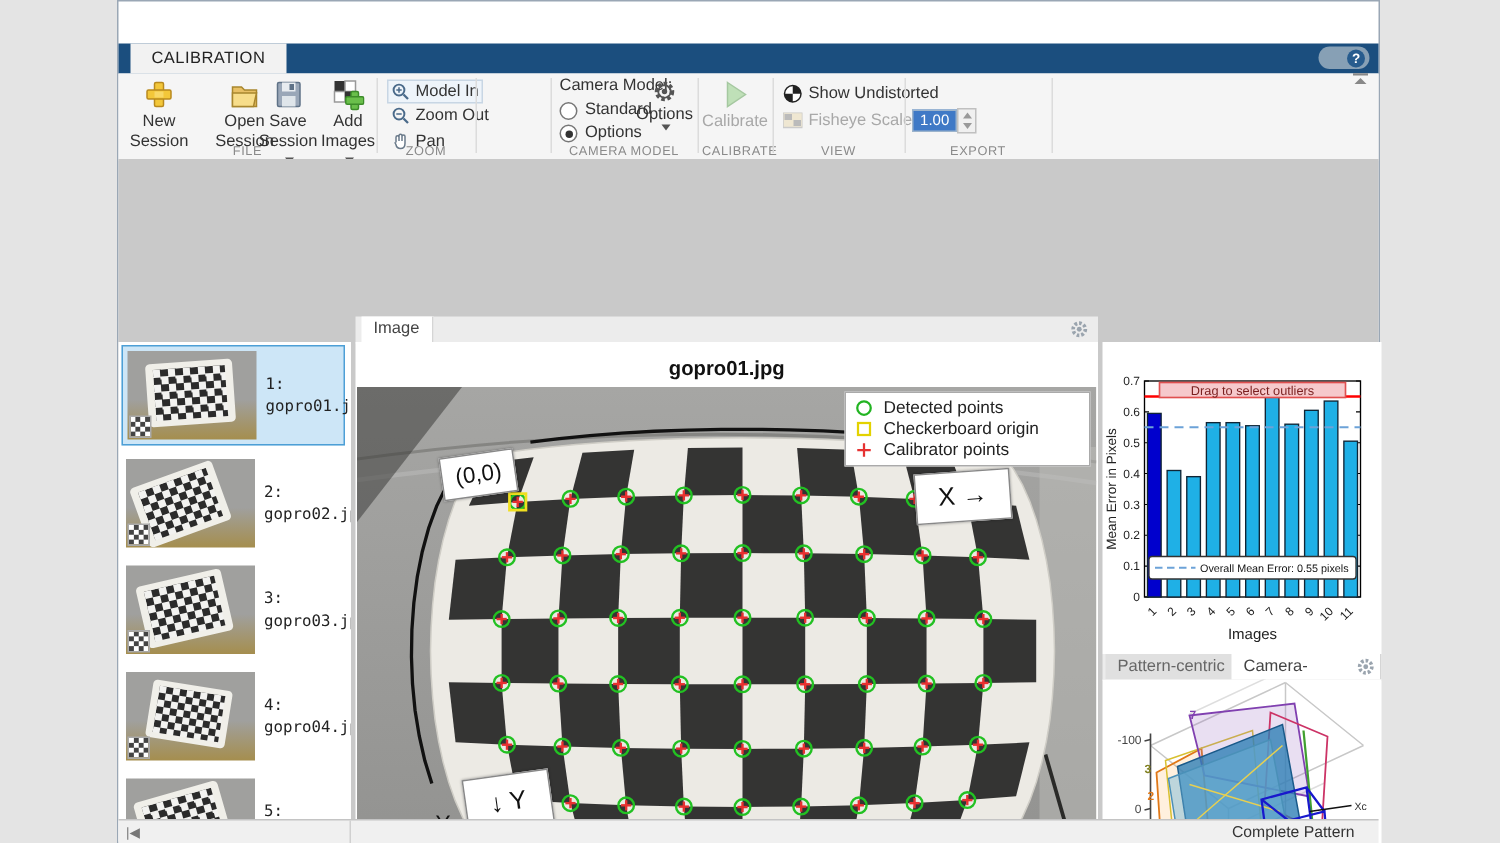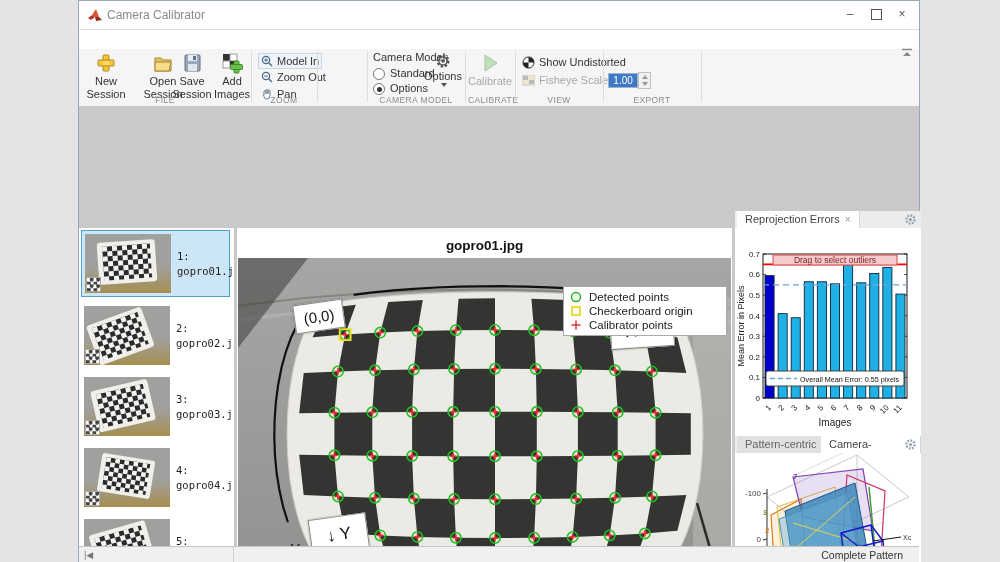--- a/index.html
+++ b/index.html
@@ -49,52 +49,47 @@
   .board{position:absolute;left:13px;top:7px;width:58px;height:42px;background:#f0efe9;border-radius:3px;padding:0;}
   .board::after{content:"";position:absolute;left:5px;top:4px;right:5px;bottom:4px;background:repeating-conic-gradient(#2b2b2b 0% 25%,#f2f2f0 0% 50%) 0 0/10px 10px;}
   .badge{position:absolute;left:1px;bottom:1px;width:13px;height:13px;background:repeating-conic-gradient(#444 0% 25%,#fff 0% 50%) 0 0/6.5px 6.5px;border:1px solid #aaa;}
   .tlabel{margin-left:6px;font-family:"DejaVu Sans Mono",monospace;font-size:10.5px;color:#222;line-height:15px;}
   
   #img-tabbar{left:158px;top:105px;width:495px;}
   #img-content{left:158px;top:122px;width:495px;height:423px;}
   #img-title{position:absolute;left:0;top:10px;width:100%;text-align:center;font-weight:bold;font-size:13.5px;color:#111;}
   #photo{position:absolute;left:1px;top:30px;width:493px;height:367px;overflow:hidden;}
   .annbox{position:absolute;background:#fff;border:1px solid #888;box-shadow:0 0 2px rgba(0,0,0,.4);display:flex;align-items:center;justify-content:center;font-size:15px;color:#111;}
-  #legend{position:absolute;right:4px;top:3px;width:150px;background:#fff;border:1px solid #aaa;padding:3px 6px;font-size:11.5px;color:#222;margin-top:25px;}
+  #legend{position:absolute;right:4px;top:3px;width:150px;background:#fff;border:1px solid #aaa;padding:3px 6px;font-size:11.5px;color:#222;}
   .lrow{display:flex;align-items:center;height:14px;line-height:14px;}
   .lrow svg{margin-right:7px;flex:none;}
   
   #rep-tabbar{left:656px;top:105px;width:186px;}
   #rep-content{left:656px;top:122px;width:186px;height:208px;}
   #v3d-tabbar{left:656px;top:330px;width:186px;}
   #v3d-content{left:656px;top:347px;width:186px;height:198px;}
   
   #statusbar{position:absolute;left:0;top:545px;width:100%;height:17px;background:#f0f0f0;border-top:1px solid #c4c4c4;box-sizing:border-box;font-size:10.5px;color:#555;}
   #sb-left{position:absolute;left:0;top:0;width:155px;height:100%;border-right:1px solid #d0d0d0;box-sizing:border-box;line-height:16px;padding-left:5px;color:#777;font-size:9px;}
   #sb-status{position:absolute;right:16px;top:0;line-height:16px;color:#333;font-size:10.5px;}
   #collapse-ribbon{position:absolute;right:6px;top:47px;}
   text{font-family:"Liberation Sans",sans-serif;}
 </style>
 </head>
 <body>
 
 <div id="win">
 
-  <div id="titlebar">
-    <svg width="16" height="16" style="position:absolute;left:8px;top:6px">
-      <polygon points="1,11 5,8 8,10 4,13" fill="#b43a2a"></polygon>
-      <polygon points="5,8 9,2 12,10 8,10" fill="#d9552f"></polygon>
-      <polygon points="8,10 12,10 15,13 9,14" fill="#8c2d1f"></polygon>
-    </svg>
-    <span class="ttl">Camera Calibrator</span>
-    <div class="winctl" style="right:56px">–</div>
-    <div class="winctl" style="right:30px"><span style="display:inline-block;width:9px;height:9px;border:1px solid #555;vertical-align:middle"></span></div>
-    <div class="winctl" style="right:4px">×</div>
+
+  <div id="tabstrip">
+    <div id="caltab">CALIBRATION</div>
+    <div id="helppill">
+        <div class="q">?</div>
+      </div>
   </div>
-
 
   <div id="ribbon">
 
     <div class="grp" style="left:2px;width:168px">
       <div class="bigbtn" style="left:6px;width:38px">
         <svg width="22" height="22">
           <rect x="8" y="3" width="6" height="16" rx="1" fill="#f3c73a" stroke="#b8891e"></rect>
           <rect x="3" y="8" width="16" height="6" rx="1" fill="#f3c73a" stroke="#b8891e"></rect>
           <rect x="8" y="9" width="6" height="4" fill="#f8d867"></rect>
         </svg>
@@ -280,20 +275,27 @@
             <div class="board" style="transform:rotate(-16deg) translateX(-4px)"></div>
           </div>
         <div class="tlabel">
             <div>5:</div>
             <div>gopro05.jpg</div>
           </div>
       </div>
 
     </div>
 
+    <div class="tabbar" id="img-tabbar">
+      <div class="ptab" style="left:4px">Image</div>
+      <svg class="gearbtn" style="right:6px" viewBox="0 0 16 16">
+          <circle cx="8" cy="8" r="5" fill="none" stroke="#9aa4ae" stroke-width="3" stroke-dasharray="2.2 1.6"></circle>
+          <circle cx="8" cy="8" r="2" fill="#9aa4ae"></circle>
+        </svg>
+    </div>
     <div class="panel" id="img-content">
       <div id="img-title">gopro01.jpg</div>
       <div id="photo">
         <svg id="photo-svg" width="493" height="367">
             <defs>
               <linearGradient id="wall" x1="0" y1="0" x2="0" y2="1">
                 <stop offset="0" stop-color="#a6a6a4"></stop>
                 <stop offset="1" stop-color="#8f8f8d"></stop>
               </linearGradient>
             </defs>
@@ -531,27 +533,20 @@
             <svg width="12" height="12">
                 <line x1="6" y1="1.5" x2="6" y2="10.5" stroke="#e63232" stroke-width="1.5"></line>
                 <line x1="1.5" y1="6" x2="10.5" y2="6" stroke="#e63232" stroke-width="1.5"></line>
               </svg>
             <span>Calibrator points</span>
           </div>
         </div>
       </div>
     </div>
 
-    <div class="tabbar" id="rep-tabbar">
-      <div class="ptab" style="left:2px"><span>Reprojection Errors</span><span class="tabx">×</span></div>
-      <svg class="gearbtn" style="right:4px" viewBox="0 0 16 16">
-          <circle cx="8" cy="8" r="5" fill="none" stroke="#9aa4ae" stroke-width="3" stroke-dasharray="2.2 1.6"></circle>
-          <circle cx="8" cy="8" r="2" fill="#9aa4ae"></circle>
-        </svg>
-    </div>
     <div class="panel" id="rep-content">
       <svg id="err-chart" width="186" height="208">
           <rect x="28" y="26" width="144" height="144" fill="#fff" stroke="#000" stroke-width="0.9"></rect>
           <line x1="28" y1="170" x2="31" y2="170" stroke="#000" stroke-width="0.7"></line>
           <line x1="169" y1="170" x2="172" y2="170" stroke="#000" stroke-width="0.7"></line>
           <text x="25" y="172.8" text-anchor="end" font-size="8" fill="#222">0</text>
           <line x1="28" y1="149.42857142857144" x2="31" y2="149.42857142857144" stroke="#000" stroke-width="0.7"></line>
           <line x1="169" y1="149.42857142857144" x2="172" y2="149.42857142857144" stroke="#000" stroke-width="0.7"></line>
           <text x="25" y="152.22857142857146" text-anchor="end" font-size="8" fill="#222">0.1</text>
           <line x1="28" y1="128.85714285714286" x2="31" y2="128.85714285714286" stroke="#000" stroke-width="0.7"></line>

